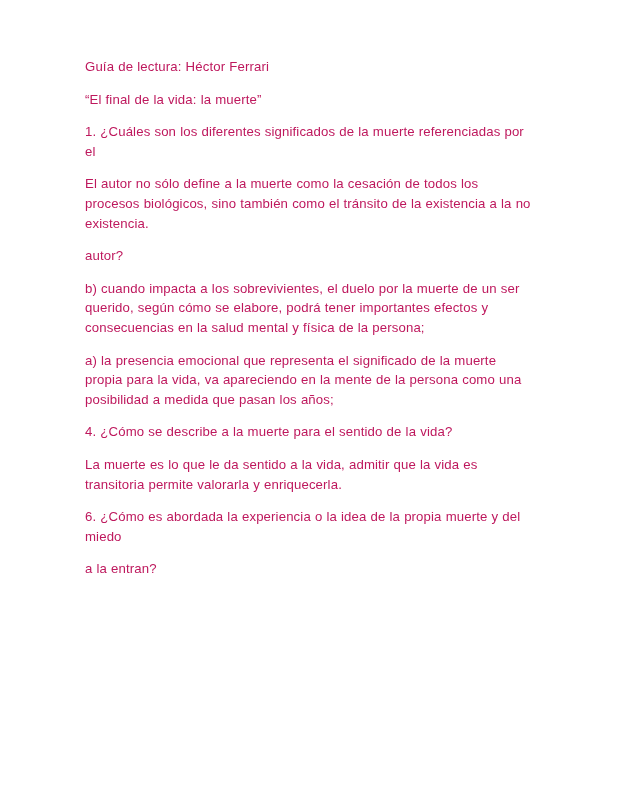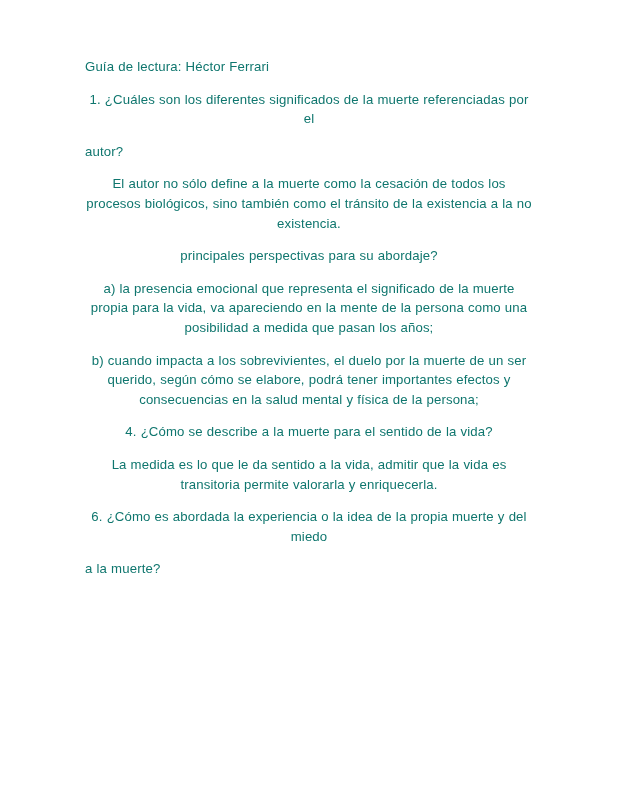--- a/index.html
+++ b/index.html
@@ -28,56 +28,55 @@
     top: 57px;
     width: 448px;
   }
   .para {
     font-size: 13.2px;
     line-height: 19.6px;
     margin: 0 0 13px 0;
     text-align: left;
     letter-spacing: 0.01em;
     word-spacing: 0.02em;
-    color: #0f766e;
+    color: #be185d;
   }
   .para.narrow {
     width: 430px;
   }
   .para.wide {
     width: 448px;
-    text-align: center;
   }
 </style>
 </head>
 <body>
 
 <div class="page">
   <div class="doc-body">
 
     <p class="para narrow">Guía de lectura: Héctor Ferrari</p>
 
+    <p class="para narrow">“El final de la vida: la muerte”</p>
 
     <p class="para wide">1. ¿Cuáles son los diferentes significados de la muerte referenciadas por el</p>
 
+    <p class="para wide">El autor no sólo define a la muerte como la cesación de todos los procesos biológicos, sino también como el tránsito de la existencia a la no existencia.</p>
+
     <p class="para narrow">autor?</p>
 
-    <p class="para wide">El autor no sólo define a la muerte como la cesación de todos los procesos biológicos, sino también como el tránsito de la existencia a la no existencia.</p>
 
 
-    <p class="para wide">principales perspectivas para su abordaje?</p>
 
+    <p class="para wide">b) cuando impacta a los sobrevivientes, el duelo por la muerte de un ser querido, según cómo se elabore, podrá tener importantes efectos y consecuencias en la salud mental y física de la persona;</p>
 
     <p class="para wide">a) la presencia emocional que representa el significado de la muerte propia para la vida, va apareciendo en la mente de la persona como una posibilidad a medida que pasan los años;</p>
-
-    <p class="para wide">b) cuando impacta a los sobrevivientes, el duelo por la muerte de un ser querido, según cómo se elabore, podrá tener importantes efectos y consecuencias en la salud mental y física de la persona;</p>
 
 
     <p class="para wide">4. ¿Cómo se describe a la muerte para el sentido de la vida?</p>
 
-    <p class="para wide">La medida es lo que le da sentido a la vida, admitir que la vida es transitoria permite valorarla y enriquecerla.</p>
+    <p class="para wide">La muerte es lo que le da sentido a la vida, admitir que la vida es transitoria permite valorarla y enriquecerla.</p>
 
     <p class="para wide">6. ¿Cómo es abordada la experiencia o la idea de la propia muerte y del miedo</p>
 
-    <p class="para narrow">a la muerte?</p>
+    <p class="para narrow">a la entran?</p>
 
   </div>
 </div>
 
 </body></html>

